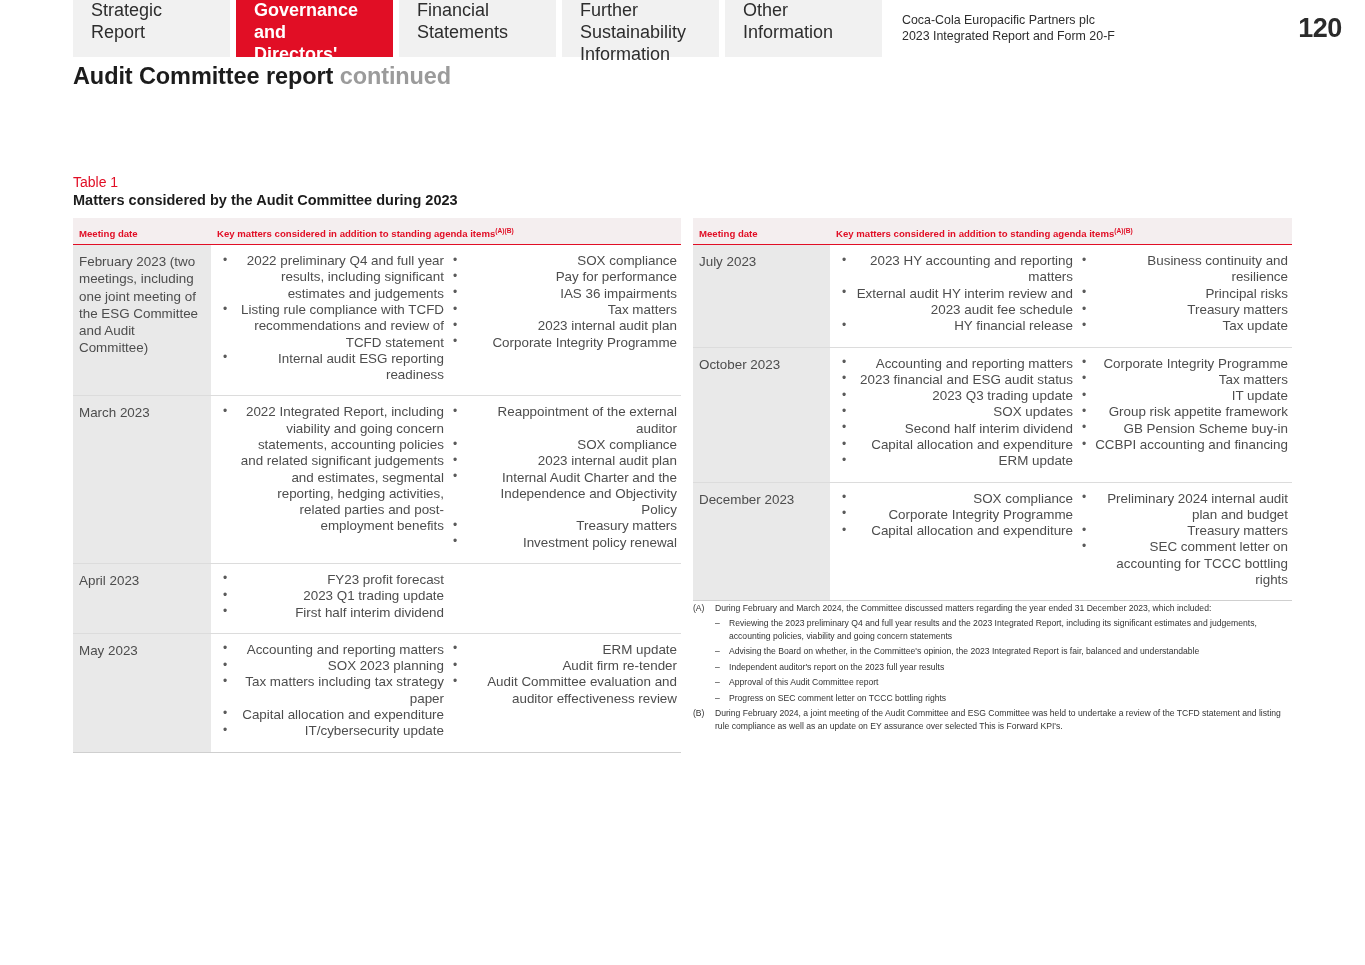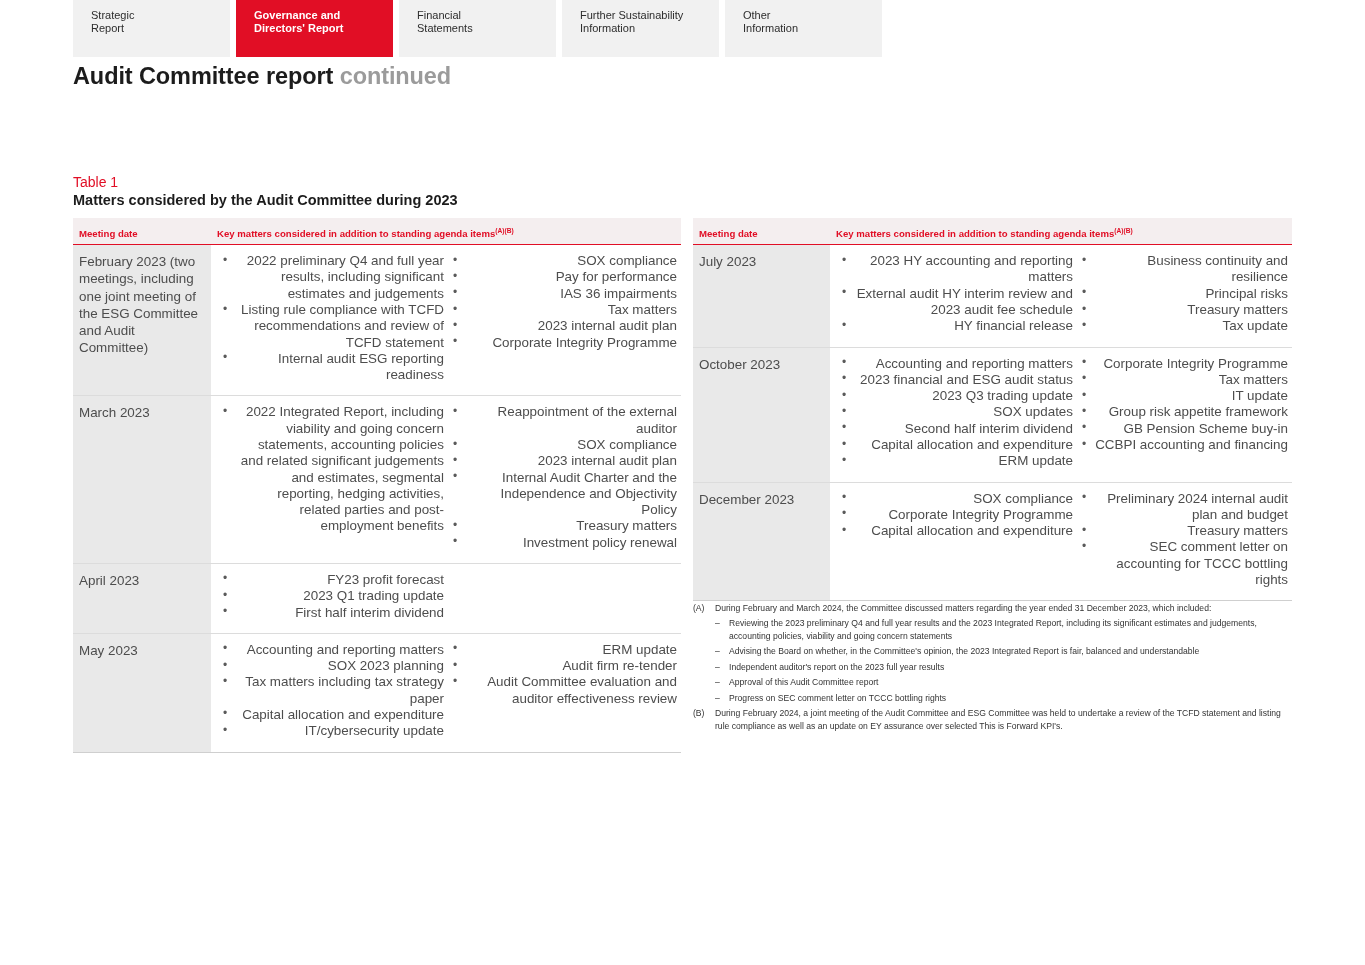--- a/index.html
+++ b/index.html
@@ -23,23 +23,22 @@
     width: 1365px;
     height: 57px;
     display: flex;
     align-items: stretch;
   }
   .tab-spacer { width: 73px; flex: 0 0 73px; }
   .tab {
     background: #f1f1f1;
     margin-right: 6px;
     display: flex;
-    align-items: center;
     padding: 0 0 13px 18px;
-    font-size: 11px;
+    font-size: 18px;
     line-height: 1.22;
     color: #2d2d2d;
     box-sizing: border-box;
   }
   .tab.active {
     background: #e10e25;
     color: #ffffff;
     font-weight: bold;
   }
   .tab-w1 { width: 157px; flex: 0 0 157px; }
@@ -237,20 +236,27 @@
     </div>
   </div>
 
   <div class="tab tab-w5">
     <div>
       <span class="tab-line2">Other</span>
       <span class="tab-line2">Information</span>
     </div>
   </div>
 
+  <div class="doc-meta">
+    <div class="doc-meta-text">
+      <div>Coca-Cola Europacific Partners plc</div>
+      <div>2023 Integrated Report and Form 20-F</div>
+    </div>
+    <div class="page-number">120</div>
+  </div>
 </div>
 
 <div class="page-title">
   <span>Audit Committee report</span>
   <span class="cont">continued</span>
 </div>
 
 <div class="table-label">Table 1</div>
 <div class="table-title">Matters considered by the Audit Committee during 2023</div>
 

